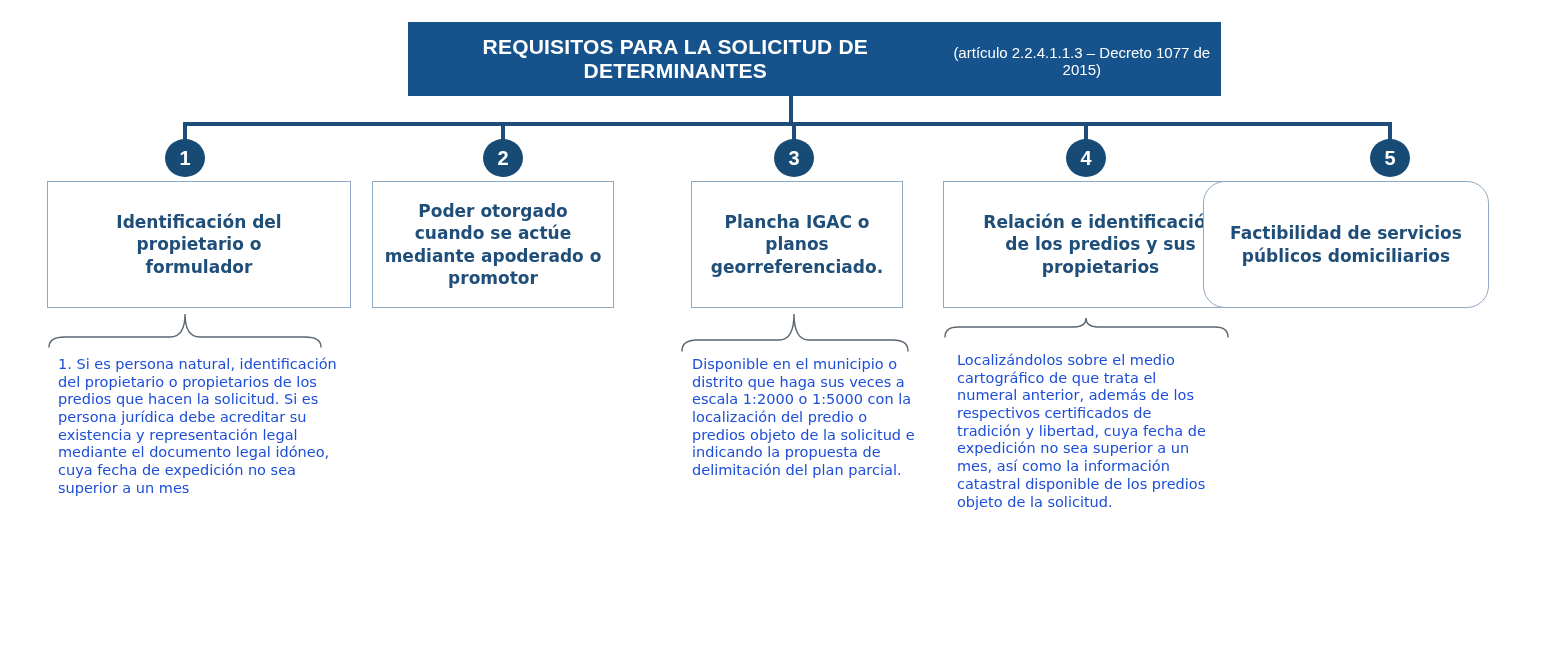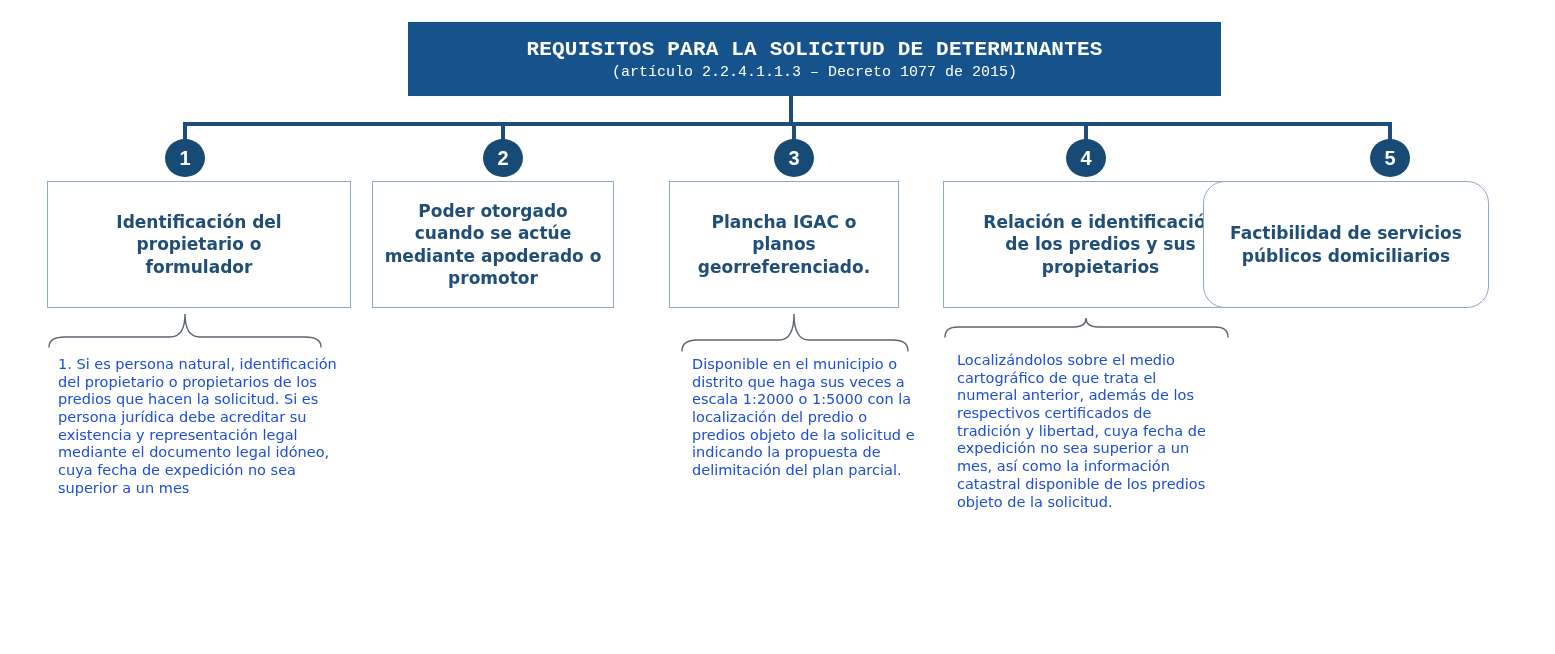--- a/index.html
+++ b/index.html
@@ -13,24 +13,24 @@
     overflow: hidden;
   }
 
   
   .title-box {
     position: absolute;
     left: 408px; top: 22px;
     width: 813px; height: 74px;
     background: #16538C;
     color: #ffffff;
-    display: flex; flex-direction: column;
+    display: flex; flex-direction: row;
     align-items: center; justify-content: center;
     text-align: center;
-    font-family: Liberation Mono, monospace;
+    font-family: Liberation Sans, sans-serif;
   }
   .title-box .title    { font-size: 21px; font-weight: bold; letter-spacing: .2px; }
   .title-box .subtitle { font-size: 15px; margin-top: 3px; }
 
   
   .vline, .hline { position: absolute; background: #1D4E79; }
   .vline { width: 4px; }
   .hline { height: 4px; }
 
   
@@ -54,21 +54,21 @@
     border: 1.5px solid #8EA9C4;
     color: #1F4E79;
     font-size: 17px; font-weight: bold;
     line-height: 1.3;
     text-align: center;
     display: flex; align-items: center; justify-content: center;
   }
   .req-box .box-label { display: block; }
   #box-1 { left: 47px;  width: 304px; }
   #box-2 { left: 372px; width: 242px; }
-  #box-3 { left: 669px; width: 230px; }
+  #box-3 { left: 691px; width: 212px; }
   #box-4 { left: 943px; width: 287px; padding-left: 28px; }
   #box-5 { left: 1203px; width: 286px; border-radius: 22px; }
   #box-1 .box-label { max-width: 236px; }
   #box-2 .box-label { max-width: 224px; }
   #box-3 .box-label { max-width: 182px; }
   #box-4 .box-label { max-width: 252px; }
   #box-5 .box-label { max-width: 256px; }
 
   
   .brace { position: absolute; }

